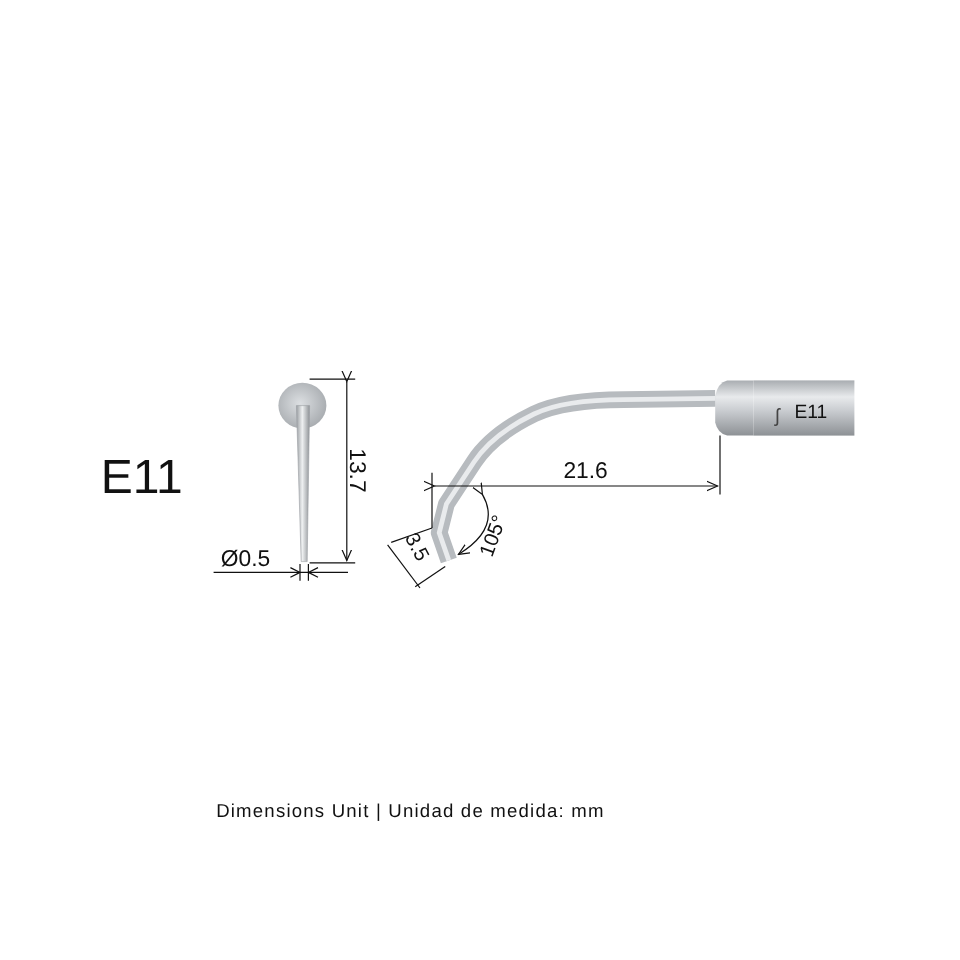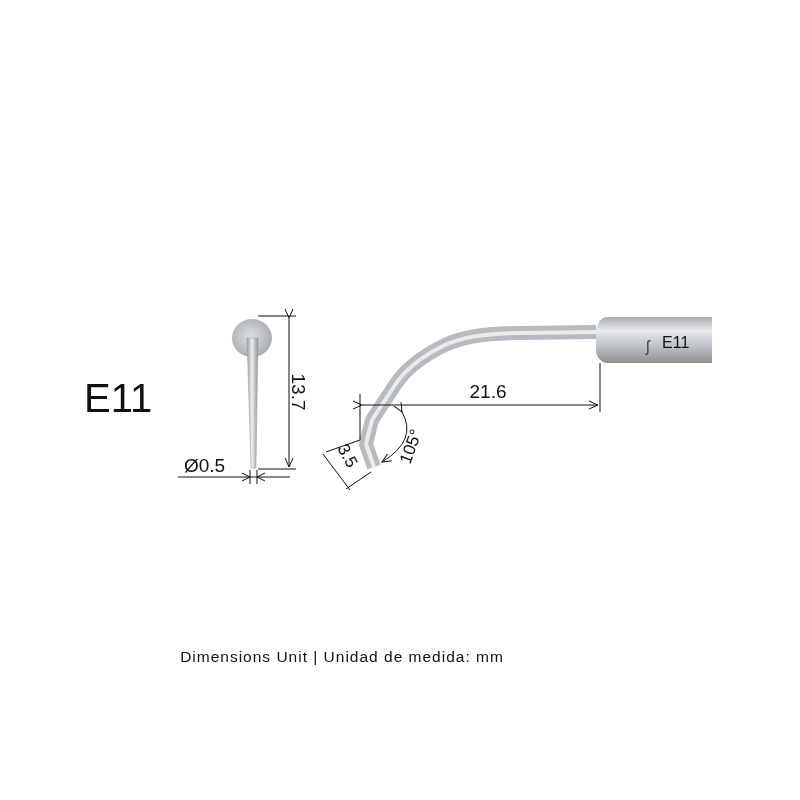--- a/index.html
+++ b/index.html
@@ -1,18 +1,18 @@
 <!DOCTYPE html>
 <html><head>
 <meta charset="utf-8">
 <style>
   html, body { margin: 0; padding: 0; background: #ffffff; }
   body { width: 800px; height: 800px; position: relative; overflow: hidden; font-family: "Liberation Sans", sans-serif; color: #111; }
   .model { position: absolute; left: 84px; top: 376px; font-size: 40px; line-height: 44px; color: #111; }
-  .footer { position: absolute; left: 0; width: 684px; top: 648px; text-align: center; font-size: 15.5px; letter-spacing: 1px; color: #111; }
+  .footer { position: absolute; left: 0; width: 684px; top: 668px; text-align: center; font-size: 15.5px; letter-spacing: 1px; color: #111; }
   svg { position: absolute; left: 0; top: 0; }
   .dimtxt { font-family: "Liberation Sans", sans-serif; fill: #111; }
 </style>
 </head>
 <body>
 
 <div class="model">E11</div>
 
 <svg width="800" height="800" viewBox="0 0 800 800">
   <defs>

